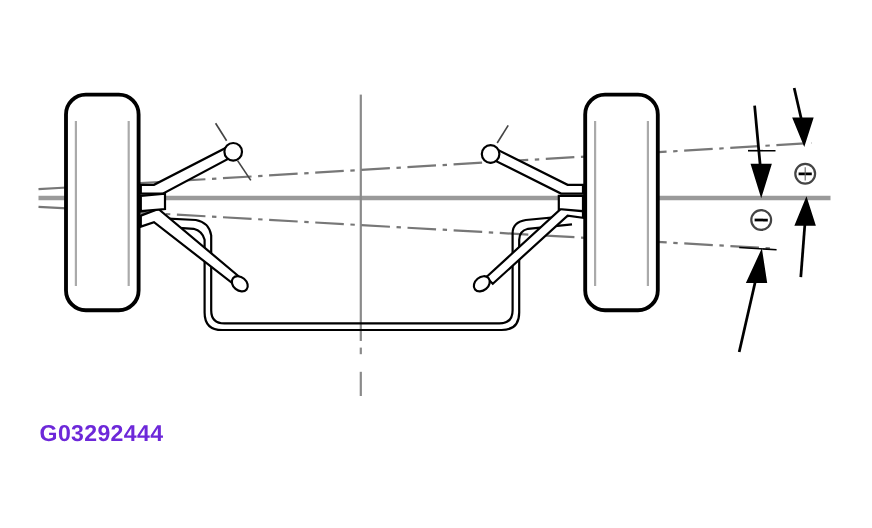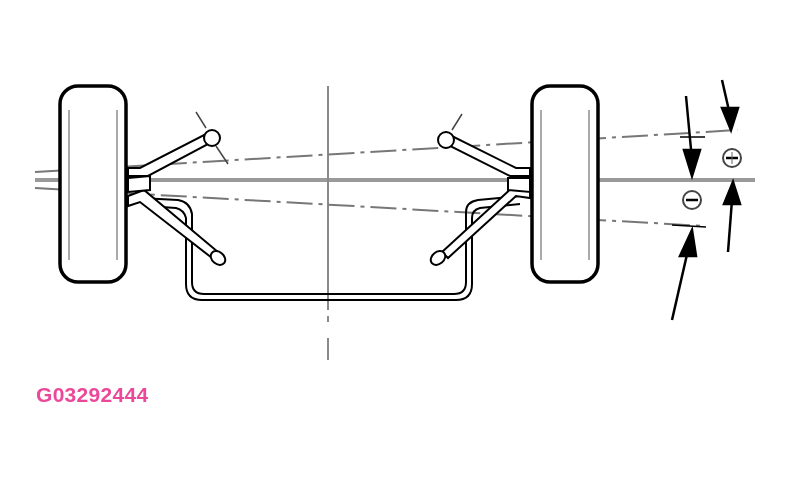--- a/index.html
+++ b/index.html
@@ -1,18 +1,18 @@
 <!DOCTYPE html>
 <html><head>
 <meta charset="utf-8">
 <style>
   html, body { margin:0; padding:0; background:#ffffff; }
   body { width:793px; height:480px; position:relative; overflow:hidden; font-family:"Liberation Sans", sans-serif; }
   #diagram { position:absolute; left:0; top:0; width:793px; height:480px; }
-  #caption { position:absolute; left:36px; top:383px; font-size:21px; font-weight:bold; color:#ec4899; letter-spacing:0.3px; font-family:"Liberation Sans", sans-serif; }
+  #caption { position:absolute; left:36px; top:383px; font-size:21px; font-weight:bold; color:#6d28d9; letter-spacing:0.3px; font-family:"Liberation Sans", sans-serif; }
 </style>
 </head>
 <body>
 
 <svg id="diagram" viewBox="0 0 793 480" xmlns="http://www.w3.org/2000/svg">
 
   <g>
     <line x1="35" y1="180" x2="755" y2="180" stroke="#9a9a9a" stroke-width="4"></line>
   </g>
 

